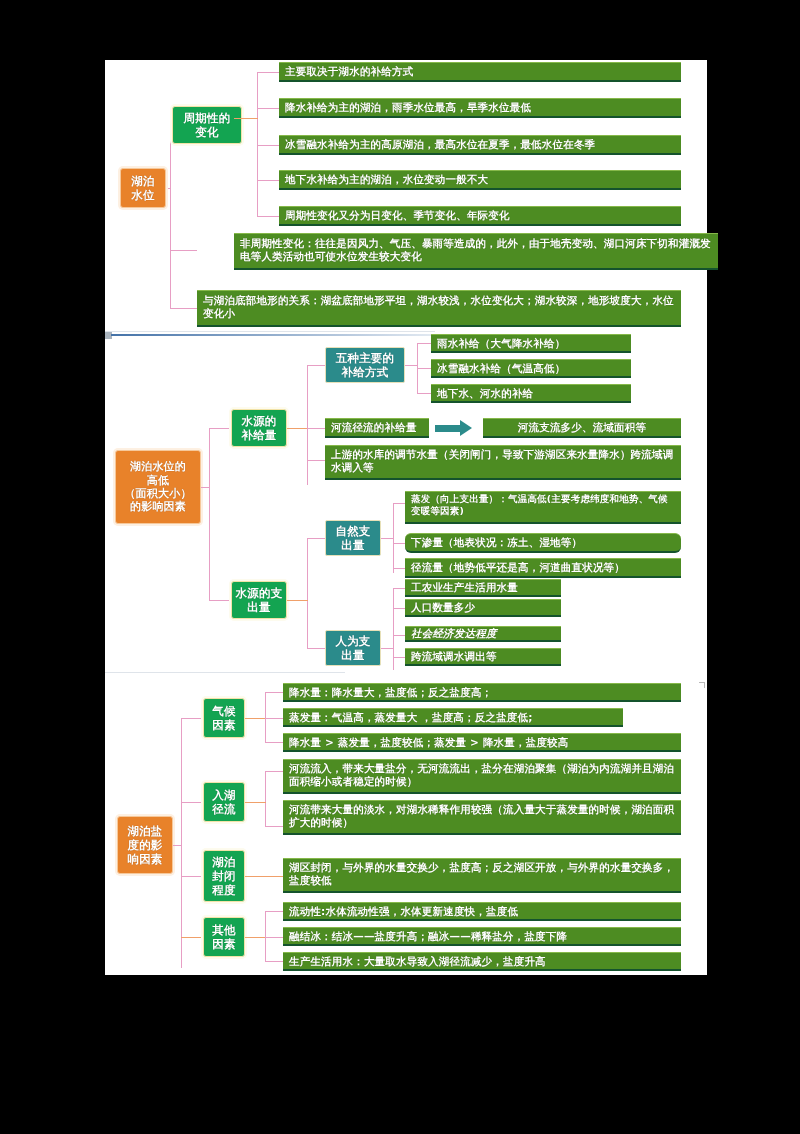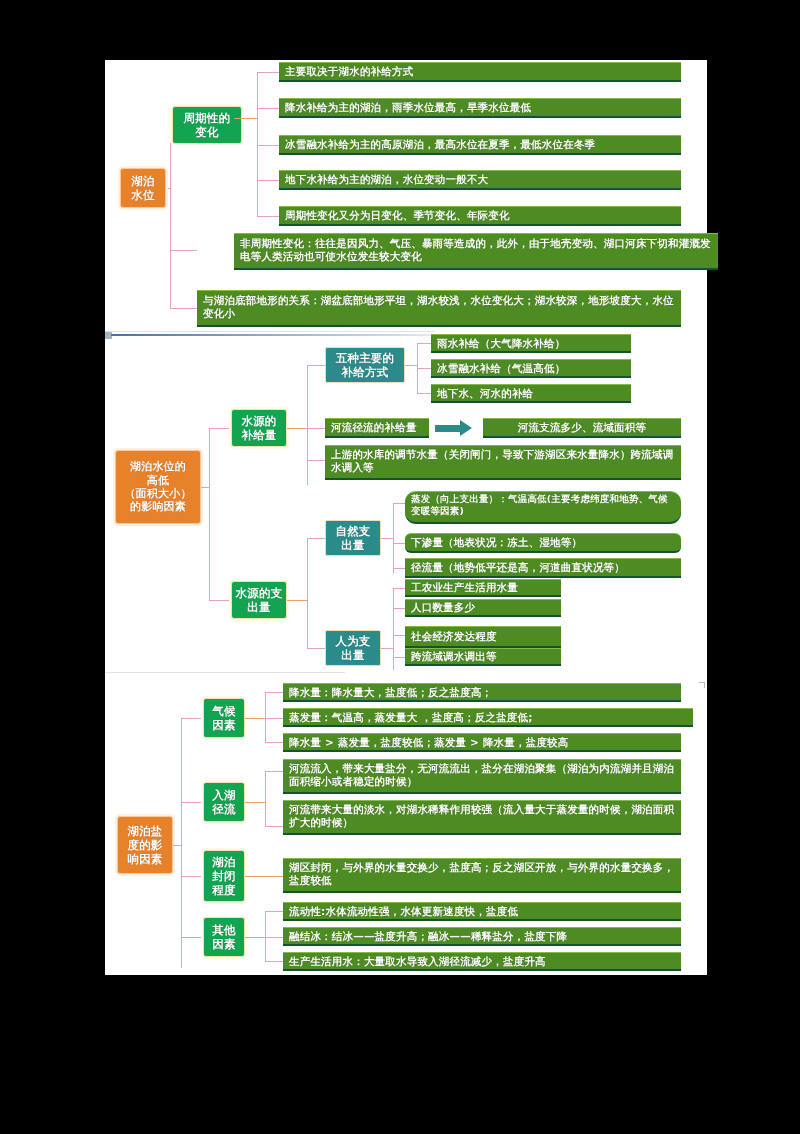--- a/index.html
+++ b/index.html
@@ -230,21 +230,21 @@
     <div class="node teal" style="left:220px; top:570px; width:56px; height:36px;">
       <span>人为支<br>出量</span>
     </div>
 
     <div class="ln v" style="left:288px; top:443px; height:70px;"></div>
     <div class="ln h" style="left:276px; top:478px; width:13px;"></div>
     <div class="ln h" style="left:288px; top:443px; width:12px;"></div>
     <div class="ln h" style="left:288px; top:483px; width:12px;"></div>
     <div class="ln h" style="left:288px; top:508px; width:12px;"></div>
 
-    <div class="node leaf" style="left:300px; top:431px; width:276px; height:33px; align-items:flex-start; padding-top:1px; font-size:9.5px;border-radius:11px;">
+    <div class="node leaf" style="left:300px; top:431px; width:276px; height:33px; align-items:flex-start; padding-top:1px; font-size:9.5px;">
       <span>蒸发（向上支出量）：气温高低(主要考虑纬度和地势、气候变暖等因素)</span>
     </div>
     <div class="node leaf" style="left:300px; top:473px; width:276px; height:20px;border-radius:6px;">
       <span>下渗量（地表状况：冻土、湿地等）</span>
     </div>
     <div class="node leaf" style="left:300px; top:498px; width:276px; height:20px;">
       <span>径流量（地势低平还是高，河道曲直状况等）</span>
     </div>
 
     <div class="ln v" style="left:288px; top:528px; height:82px;"></div>
@@ -253,21 +253,21 @@
     <div class="ln h" style="left:288px; top:548px; width:12px;"></div>
     <div class="ln h" style="left:288px; top:575px; width:12px;"></div>
     <div class="ln h" style="left:288px; top:597px; width:12px;"></div>
 
     <div class="node leaf" style="left:300px; top:519px; width:156px; height:18px;">
       <span>工农业生产生活用水量</span>
     </div>
     <div class="node leaf" style="left:300px; top:539px; width:156px; height:18px;">
       <span>人口数量多少</span>
     </div>
-    <div class="node leaf" style="left:300px; top:566px; width:156px; height:22px;">
+    <div class="node leaf" style="left:300px; top:566px; width:156px; height:16px;font-style:italic;">
       <span>社会经济发达程度</span>
     </div>
     <div class="node leaf" style="left:300px; top:588px; width:156px; height:18px;">
       <span>跨流域调水调出等</span>
     </div>
   </div>
 
   <div class="sep-line-top" style="left:0px; top:612px; width:240px;"></div>
 
   <div>
@@ -299,21 +299,21 @@
 
     <div class="ln v" style="left:160px; top:632px; height:50px;"></div>
     <div class="ln h orange" style="left:140px; top:658px; width:21px;"></div>
     <div class="ln h" style="left:160px; top:632px; width:18px;"></div>
     <div class="ln h" style="left:160px; top:658px; width:18px;"></div>
     <div class="ln h" style="left:160px; top:682px; width:18px;"></div>
 
     <div class="node leaf" style="left:178px; top:623px; width:398px; height:19px;">
       <span>降水量：降水量大，盐度低；反之盐度高；</span>
     </div>
-    <div class="node leaf" style="left:178px; top:648px; width:410px; height:19px;">
+    <div class="node leaf" style="left:178px; top:648px; width:340px; height:19px;">
       <span>蒸发量：气温高，蒸发量大 ，盐度高；反之盐度低;</span>
     </div>
     <div class="node leaf" style="left:178px; top:673px; width:398px; height:19px;">
       <span>降水量 &gt; 蒸发量，盐度较低；蒸发量 &gt; 降水量，盐度较高</span>
     </div>
 
     <div class="ln v" style="left:160px; top:711px; height:55px;"></div>
     <div class="ln h orange" style="left:140px; top:742px; width:21px;"></div>
     <div class="ln h" style="left:160px; top:711px; width:18px;"></div>
     <div class="ln h" style="left:160px; top:766px; width:18px;"></div>

